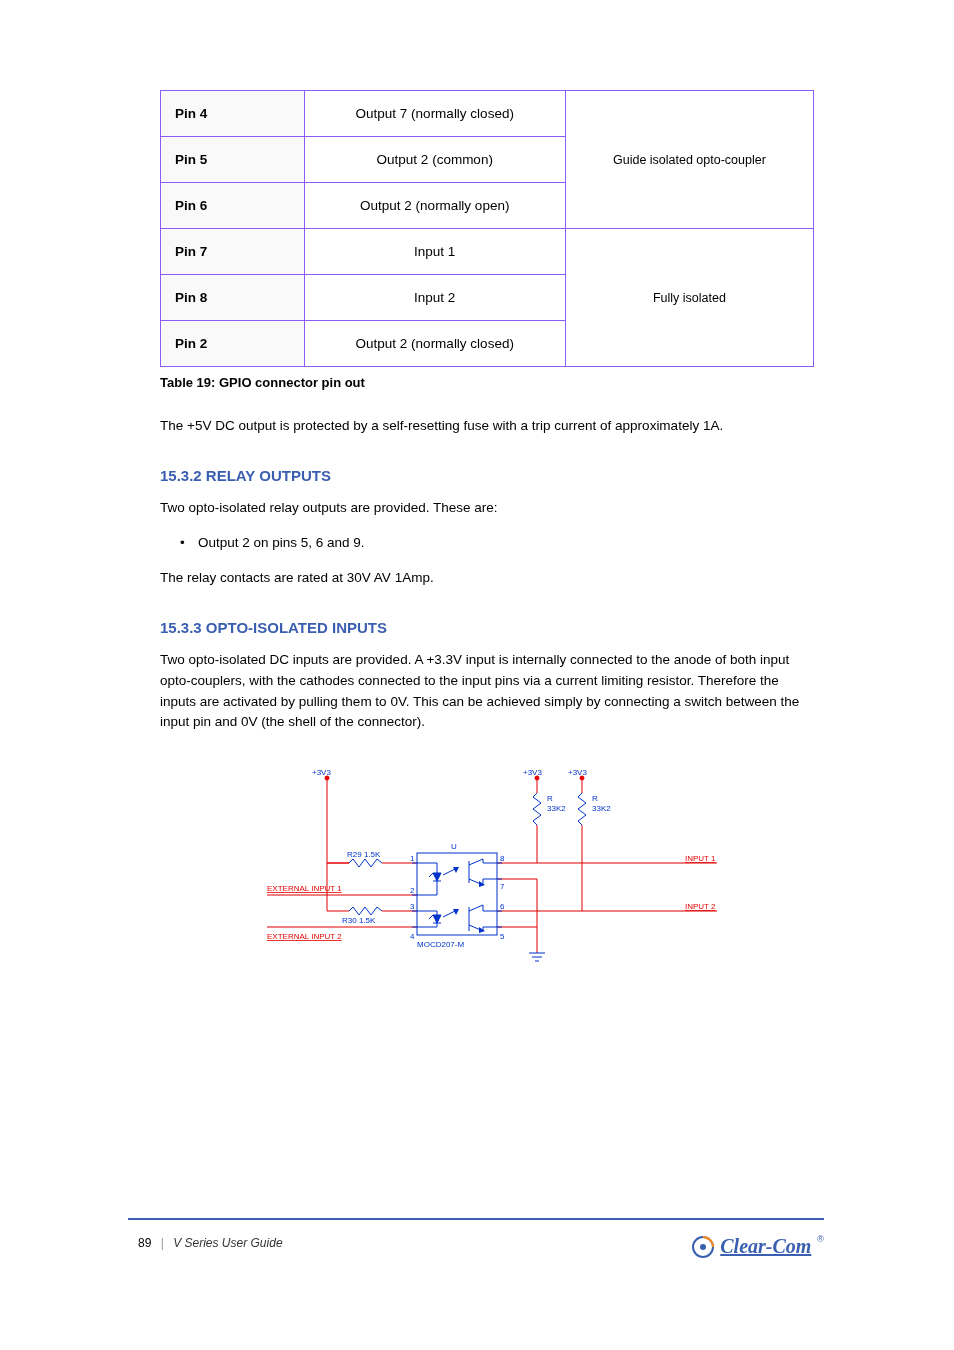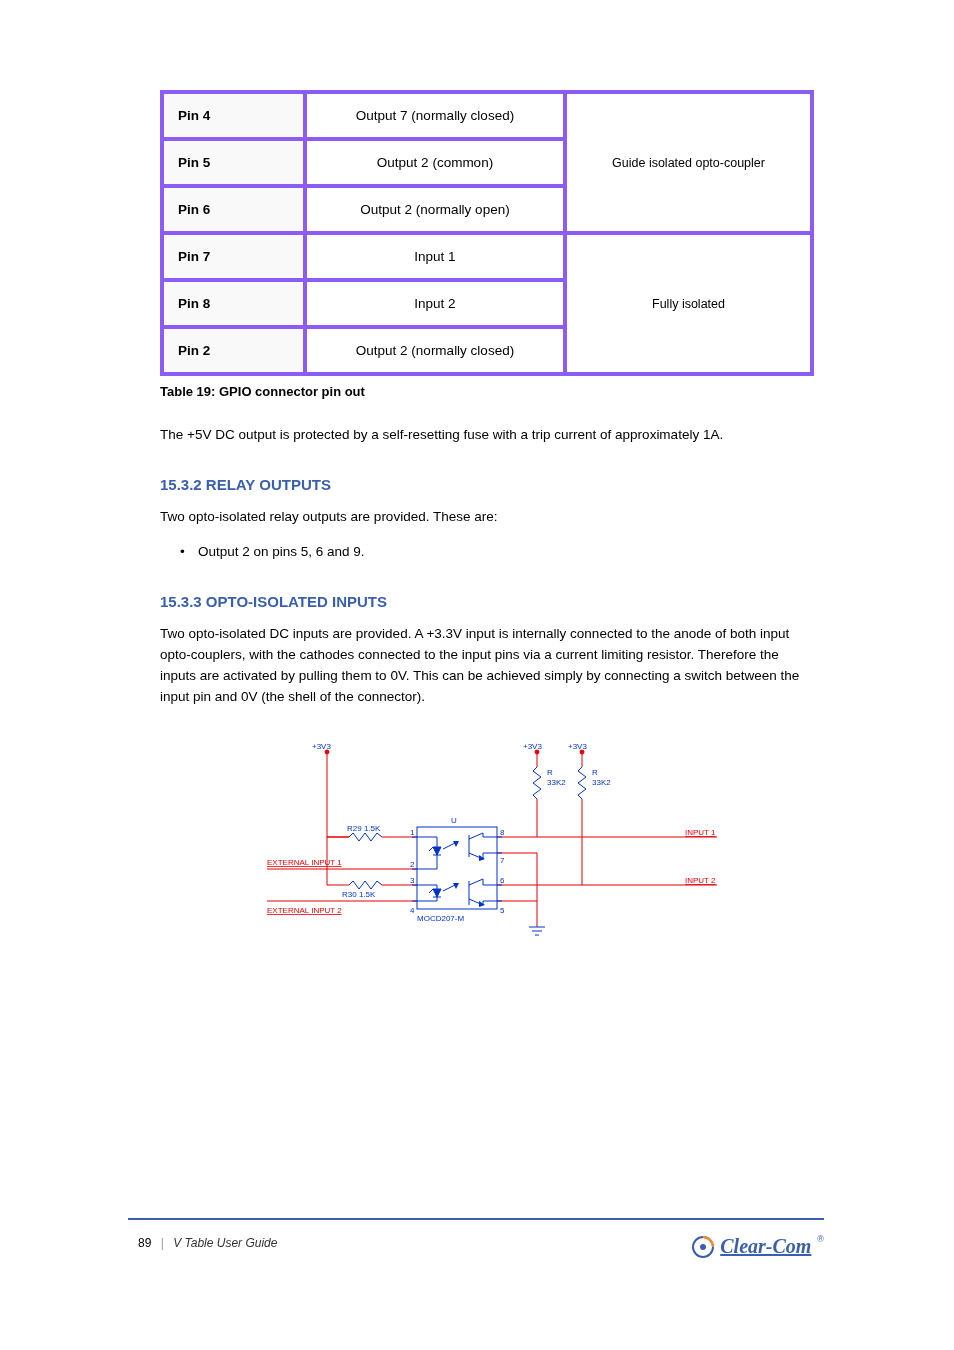--- a/index.html
+++ b/index.html
@@ -13,21 +13,21 @@
   }
   .content {
     padding: 90px 140px 0 160px;
   }
   table.pinout {
     width: 100%;
     border-collapse: collapse;
     margin-bottom: 8px;
   }
   table.pinout td {
-    border: 4px solid #8b5cf6;
+    border: 1px solid #8b5cf6;
     padding: 14px 14px;
     font-size: 13.5px;
     vertical-align: middle;
     height: 46px;
   }
   table.pinout td.pin {
     width: 22%;
     background: #f9f9f9;
     font-weight: bold;
     text-align: left;
@@ -162,20 +162,21 @@
 
   <div class="caption">Table 19: GPIO connector pin out</div>
 
   <p class="body">The +5V DC output is protected by a self-resetting fuse with a trip current of approximately 1A.</p>
 
   <h3 class="section">15.3.2 RELAY OUTPUTS</h3>
   <p class="body">Two opto-isolated relay outputs are provided. These are:</p>
   <ul class="bullets">
     <li>Output 2 on pins 5, 6 and 9.</li>
   </ul>
+  <p class="body">The relay contacts are rated at 30V AV 1Amp.</p>
 
   <h3 class="section">15.3.3 OPTO-ISOLATED INPUTS</h3>
   <p class="body">Two opto-isolated DC inputs are provided. A +3.3V input is internally connected to the anode of both input opto-couplers, with the cathodes connected to the input pins via a current limiting resistor. Therefore the inputs are activated by pulling them to 0V. This can be achieved simply by connecting a switch between the input pin and 0V (the shell of the connector).</p>
 
   <div class="fig-wrap">
     <svg class="schematic" width="480" height="230" viewBox="0 0 480 230">
 
       <g stroke="#e60000" stroke-width="1" fill="none">
 
         <circle cx="80" cy="15" r="2" fill="#e60000"></circle>
@@ -311,21 +312,21 @@
         <text x="438" y="146" text-decoration="underline">INPUT 2</text>
       </g>
     </svg>
   </div>
 </div>
 
 <div class="footer-rule"></div>
 <div class="pagenum">
   <span>89</span>
   <span class="sep">|</span>
-  <span class="docname">V Table User Guide</span>
+  <span class="docname">V Series User Guide</span>
 </div>
 <div class="logo">
   <svg width="22" height="22" viewBox="0 0 22 22">
     <circle cx="11" cy="11" r="10" fill="none" stroke="#3a5fb0" stroke-width="2"></circle>
     <circle cx="11" cy="11" r="3" fill="#3a5fb0"></circle>
     <path d="M11 1 A10 10 0 0 1 21 11" fill="none" stroke="#ff8c1a" stroke-width="2"></path>
   </svg>
   <span class="logo-text">Clear-Com</span>
   <span class="logo-r">®</span>
 </div>

